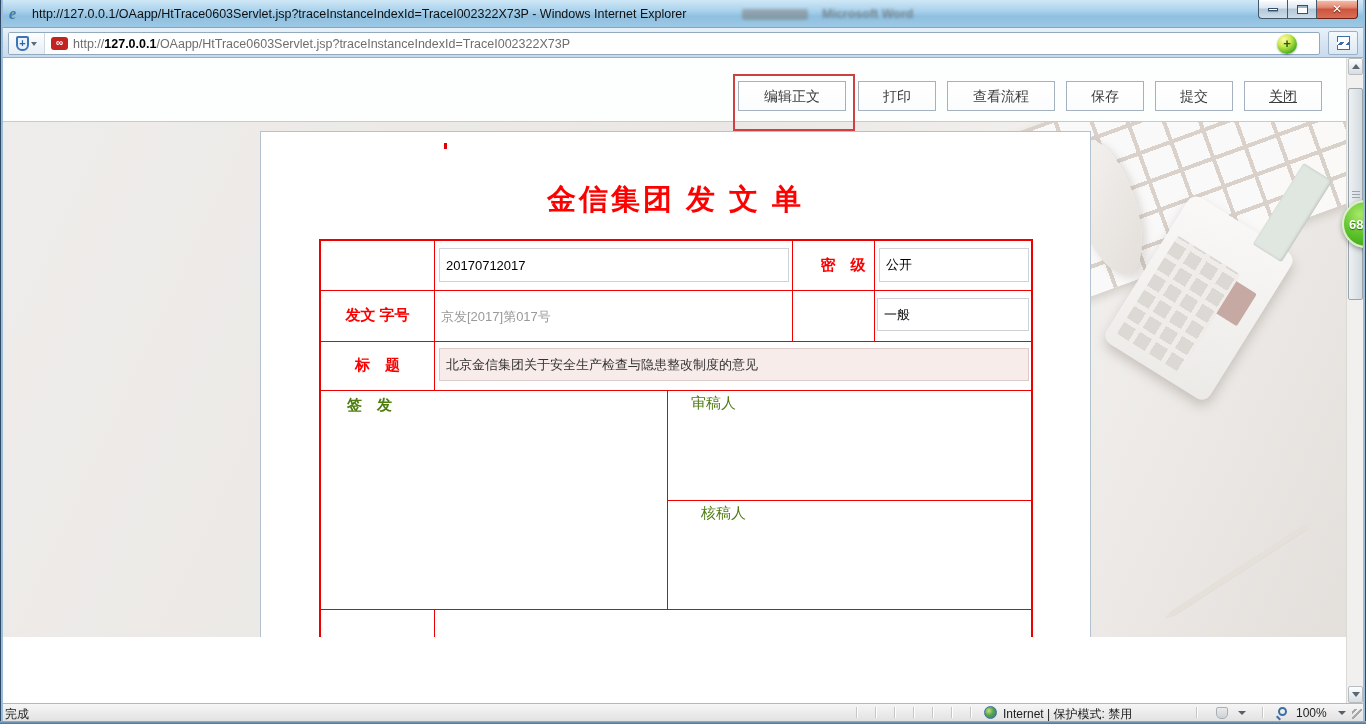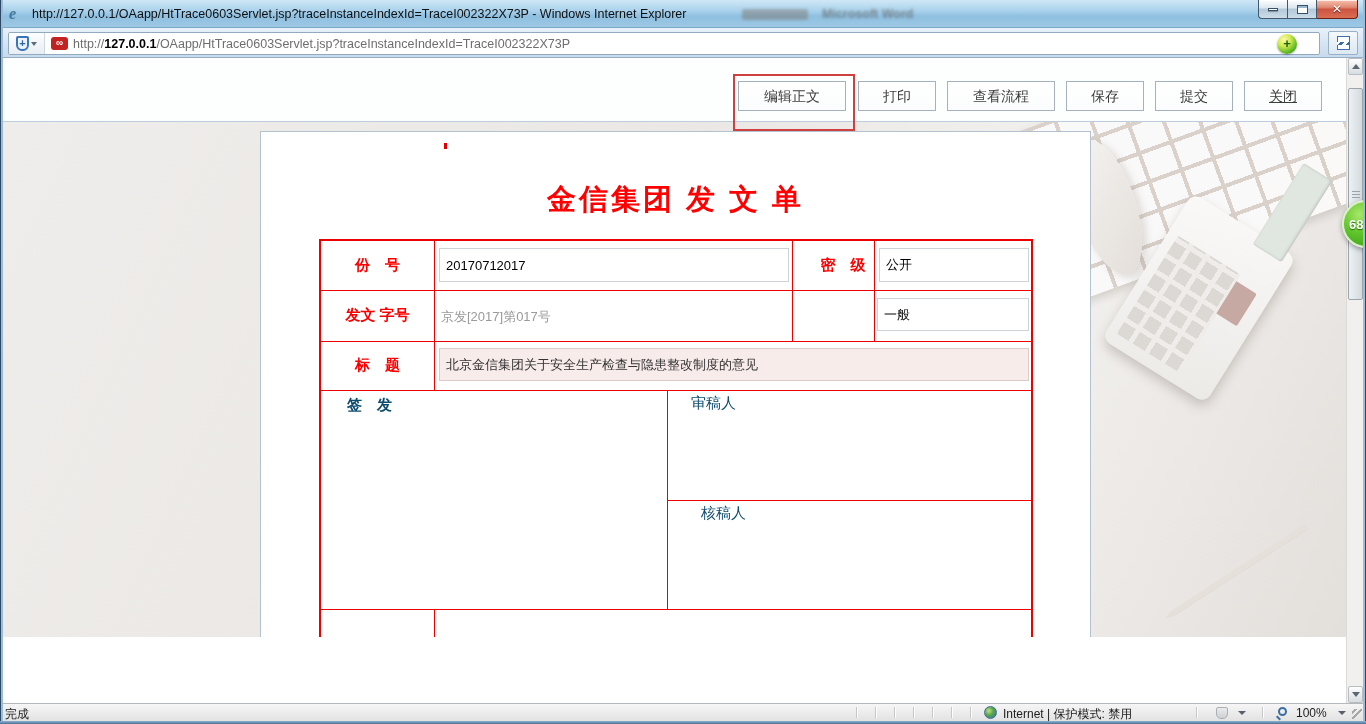--- a/index.html
+++ b/index.html
@@ -103,21 +103,21 @@
   .page { position:absolute; left:260px; top:9px; width:831px; height:572px; background:#fff;
     border:1px solid #b3c2d1; overflow:hidden; }
   .red-mark { left:183px; top:11px; width:3px; height:6px; background:#e40000; }
   .doc-title { left:0; top:48px; width:100%; text-align:center; color:#fe0000; font-size:29px;
     font-weight:bold; letter-spacing:3px; }
 
   .doc-table { position:absolute; left:58px; top:107px; width:714px; height:599px; border:2px solid #ee0000; }
   .tl { position:absolute; background:#ee0000; }
   .cell-label { position:absolute; color:#fb0000; font-size:15px; font-weight:bold;
     display:flex; align-items:center; justify-content:center; white-space:nowrap; }
-  .cell-label-topleft { position:absolute; color:#0c4a6e; font-size:15px; font-weight:bold; white-space:nowrap; }
+  .cell-label-topleft { position:absolute; color:#4d7c0f; font-size:15px; font-weight:bold; white-space:nowrap; }
   .thin { font-weight:normal; }
   .fld { position:absolute; border:1px solid #cfd3d7; background:#fff; font-size:13px; color:#000;
     padding:0 6px; font-family:"Liberation Sans","DejaVu Sans",sans-serif; }
   .fld-pink { background:#f8eceb; border-color:#ddcaca; color:#333; }
   .plain-val { position:absolute; color:#9a9a9a; font-size:13px; white-space:nowrap; }
 
   
   .scrollbar { left:1346px; top:58px; width:17px; height:645px; background:#f1f0ee; border-left:1px solid #dcdad7; }
   .sb-btn { position:absolute; left:1px; width:15px; height:17px; border:1px solid #b8bdc2; border-radius:2px;
     background:linear-gradient(180deg,#fdfdfd,#d8dde2); display:flex; align-items:center; justify-content:center; }
@@ -247,21 +247,20 @@
         <div class="tl" style="left:113px;top:368px;width:1px;height:231px;"></div>
         <div class="tl" style="left:471px;top:0;width:1px;height:100px;"></div>
         <div class="tl" style="left:553px;top:0;width:1px;height:100px;"></div>
         <div class="tl" style="left:346px;top:149px;width:1px;height:219px;"></div>
         <div class="tl" style="left:0;top:49px;width:710px;height:1px;"></div>
         <div class="tl" style="left:0;top:100px;width:710px;height:1px;"></div>
         <div class="tl" style="left:0;top:149px;width:710px;height:1px;"></div>
         <div class="tl" style="left:346px;top:259px;width:364px;height:1px;"></div>
         <div class="tl" style="left:0;top:368px;width:710px;height:1px;"></div>
 
-        <div class="cell-label" style="left:0;top:0;width:113px;height:49px;">份　号</div>
         <div class="cell-label" style="left:471px;top:0;width:82px;height:49px;padding-left:20px;">密　级</div>
         <div class="cell-label" style="left:0;top:49px;width:113px;height:51px;">发文 字号</div>
         <div class="cell-label" style="left:0;top:100px;width:113px;height:49px;">标　题</div>
         <div class="cell-label-topleft" style="left:26px;top:155px;">签　发</div>
         <div class="cell-label-topleft thin" style="left:370px;top:153px;">审稿人</div>
         <div class="cell-label-topleft thin" style="left:380px;top:263px;">核稿人</div>
         <div class="cell-label-topleft" style="left:26px;top:430px;">会　签</div>
 
         <input class="fld" style="left: 118px; top: 7px; width: 350px; height: 34px;" readonly="" value="20170712017">
         <input class="fld" style="left: 558px; top: 7px; width: 150px; height: 34px;" readonly="" value="公开">

